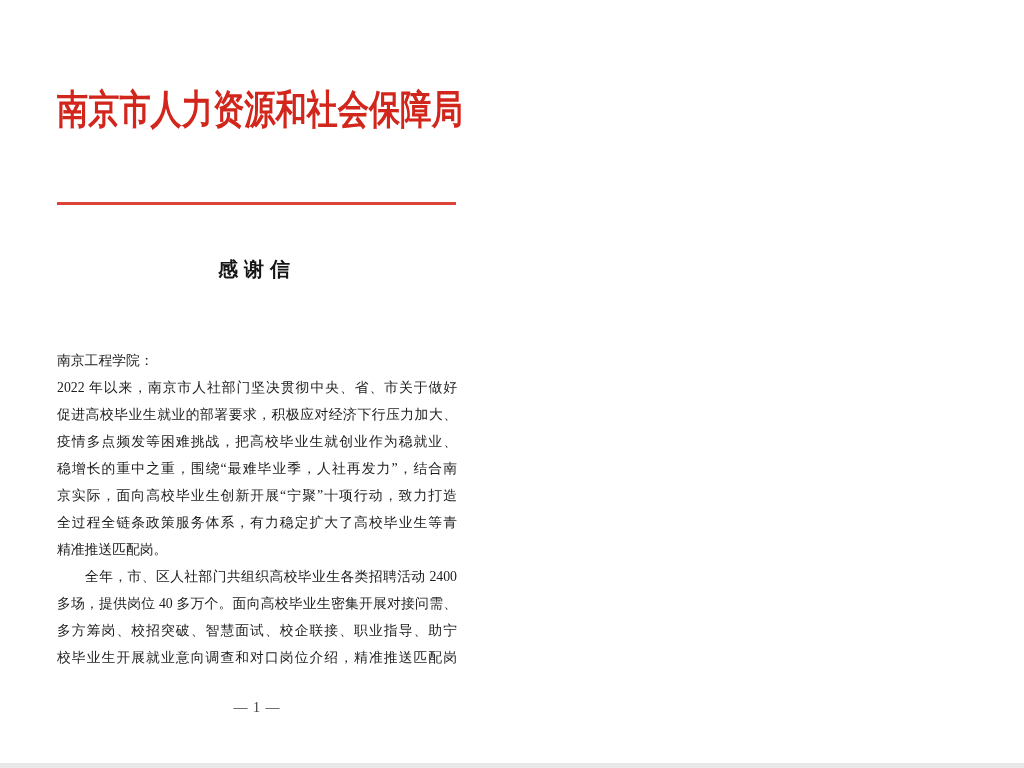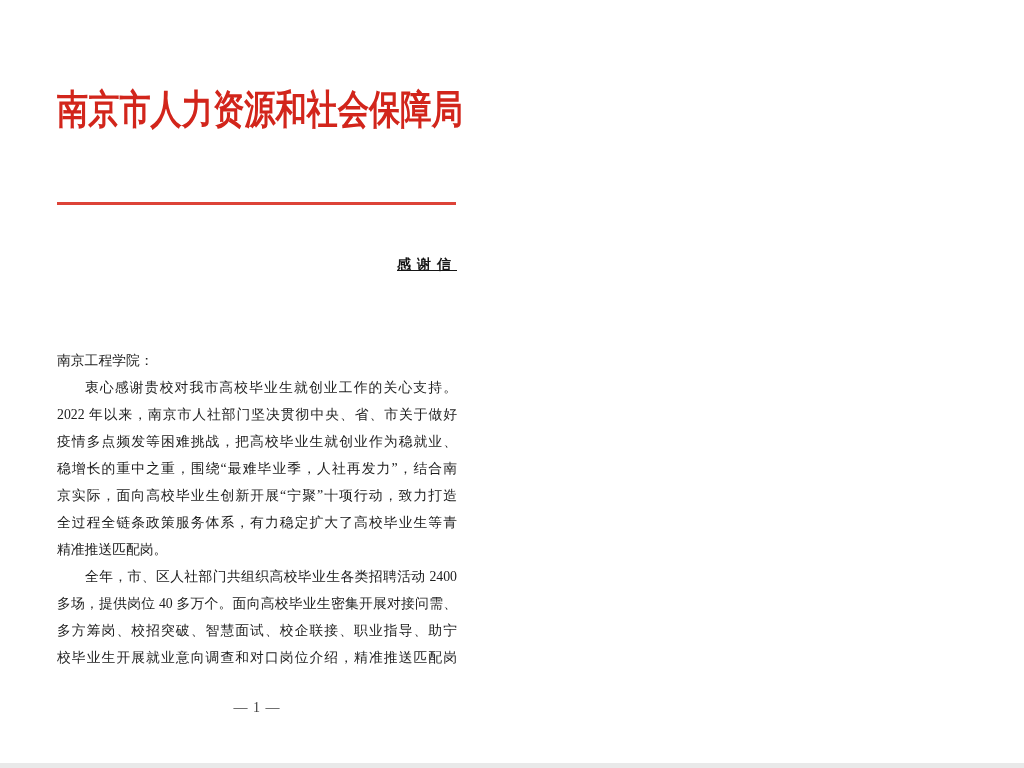--- a/index.html
+++ b/index.html
@@ -19,23 +19,22 @@
     font-size:40px;font-weight:bold;color:#d2251b;
     white-space:nowrap;letter-spacing:0px;
     transform:scaleX(0.78);transform-origin:0 50%;
   }
   .red-line{
     position:absolute;left:57px;top:202px;width:399px;height:3px;
     background:#dd4338;
   }
   .letter-title{
     position:absolute;left:57px;top:256px;width:400px;
-    text-align:right;font-size:14px;font-weight:bold;letter-spacing:6px;
+    text-align:center;font-size:20px;font-weight:bold;letter-spacing:6px;
     color:#161616;
-    text-decoration:underline;
   }
 
   
   .body-col{position:absolute;}
   #body1{left:57px;top:306px;width:400px;margin-top:41px;}
   .bline{
     font-size:13.8px;line-height:27px;height:27px;overflow:hidden;
     text-align:justify;text-align-last:justify;
     color:#1c1c1c;
   }
@@ -56,22 +55,22 @@
 </style>
 </head>
 <body>
 
 <div class="page" id="page1">
   <div class="letterhead">南京市人力资源和社会保障局</div>
   <div class="red-line"></div>
   <div class="letter-title">感谢信</div>
   <div class="body-col" id="body1">
       <div class="bline noj">南京工程学院：</div>
-      <div class="bline ind">衷心感谢贵校对我市高校毕业生就创业工作的关心支持。</div>
       <div class="bline">2022 年以来，南京市人社部门坚决贯彻中央、省、市关于做好</div>
+      <div class="bline">促进高校毕业生就业的部署要求，积极应对经济下行压力加大、</div>
       <div class="bline">疫情多点频发等困难挑战，把高校毕业生就创业作为稳就业、</div>
       <div class="bline">稳增长的重中之重，围绕“最难毕业季，人社再发力”，结合南</div>
       <div class="bline">京实际，面向高校毕业生创新开展“宁聚”十项行动，致力打造</div>
       <div class="bline">全过程全链条政策服务体系，有力稳定扩大了高校毕业生等青</div>
       <div class="bline noj">精准推送匹配岗。</div>
       <div class="bline ind">全年，市、区人社部门共组织高校毕业生各类招聘活动 2400</div>
       <div class="bline">多场，提供岗位 40 多万个。面向高校毕业生密集开展对接问需、</div>
       <div class="bline">多方筹岗、校招突破、智慧面试、校企联接、职业指导、助宁</div>
       <div class="bline">校毕业生开展就业意向调查和对口岗位介绍，精准推送匹配岗</div>
     </div>

